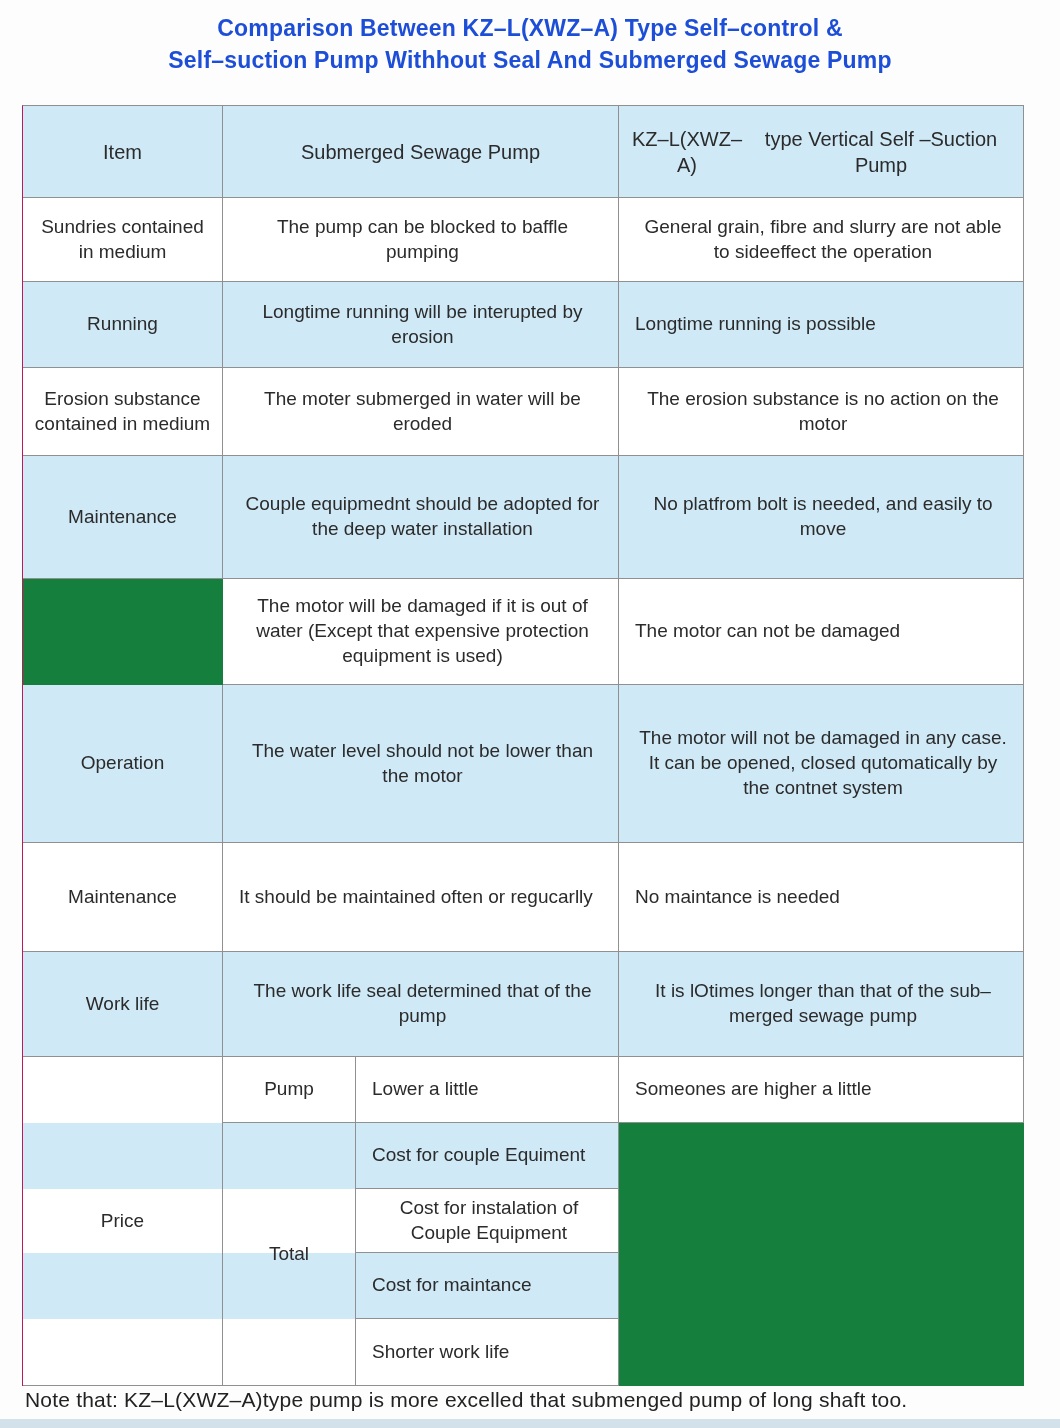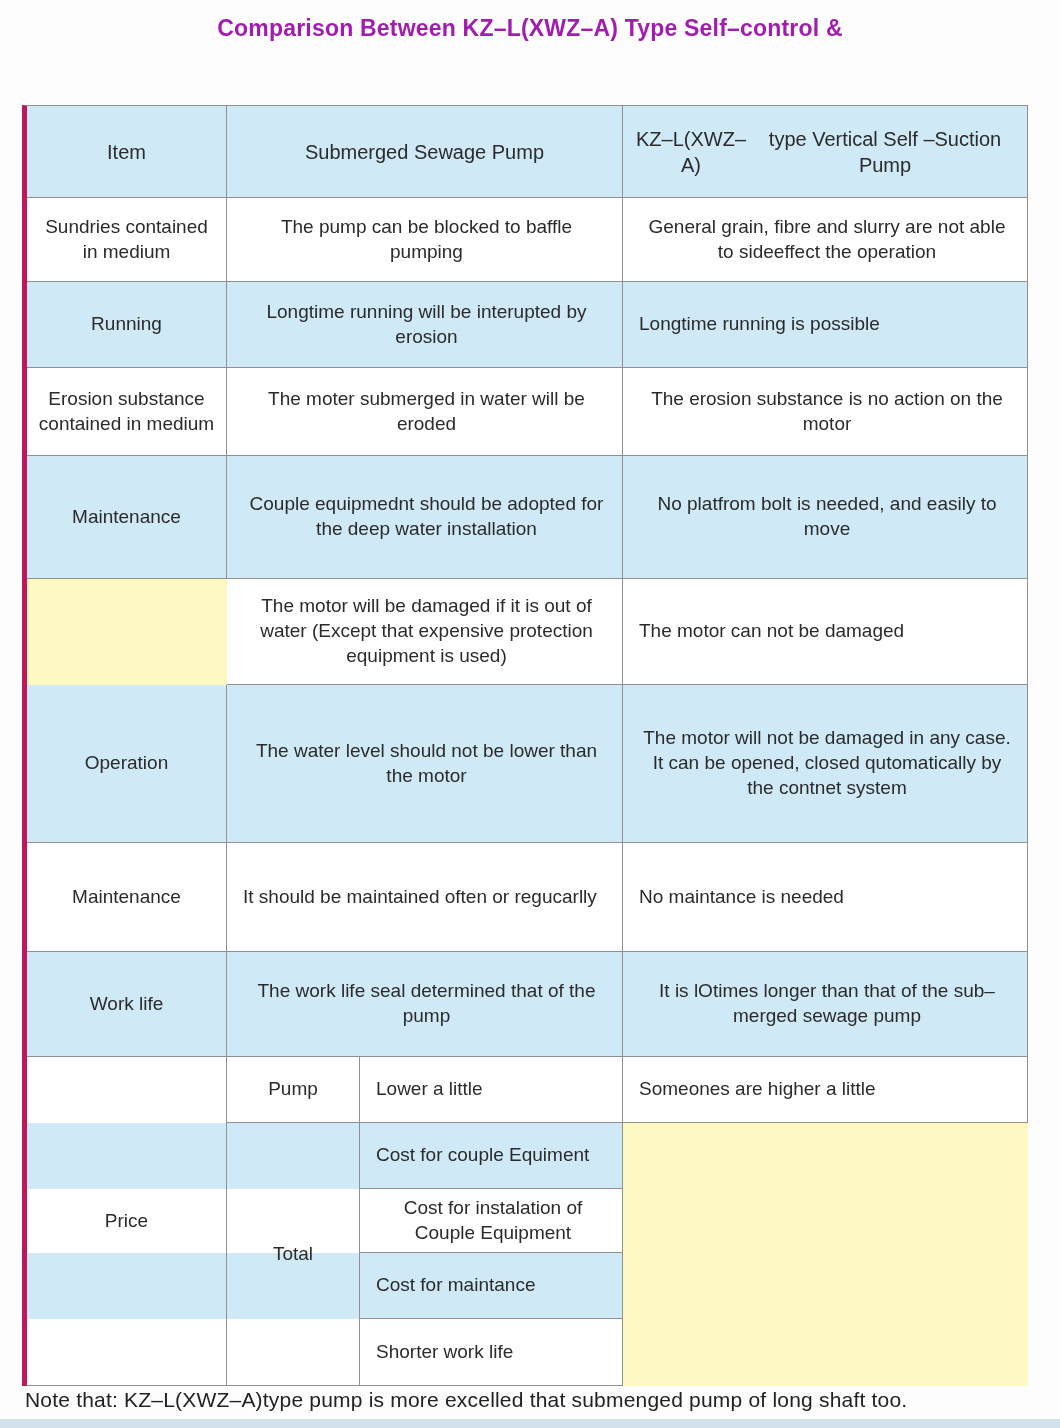--- a/index.html
+++ b/index.html
@@ -10,32 +10,32 @@
     color: #2b2b2b;
     position: relative;
     overflow: hidden;
   }
   .page { position: relative; width: 1060px; height: 1428px; background: #fdfdfd; }
 
   
   .doc-title {
     position: absolute; top: 12px; left: 0; width: 100%;
     text-align: center; font-weight: bold; font-size: 23px;
-    line-height: 32px; color: #a21caf; letter-spacing: 0.2px;
+    line-height: 32px; color: #1d4ed8; letter-spacing: 0.2px;
   }
 
   
   .comparison-table {
     position: absolute; left: 22px; top: 105px;
     display: grid;
     grid-template-columns: 200px 133px 263px 405px;
     grid-template-rows: 92px 84px 86px 88px 123px 106px 158px 109px 105px 66px 66px 64px 66px 67px;
     border-top: 1px solid #909090;
-    border-left: 5px solid #be185d;
-    background: #fef9c3;
+    border-left: 1px solid #be185d;
+    background: #15803d;
   }
   .cell {
     border-right: 1px solid #909090;
     border-bottom: 1px solid #909090;
     display: flex; align-items: center;
     font-size: 19px; line-height: 1.3;
     padding: 6px 12px 6px 16px;
   }
   .al-center { justify-content: center; text-align: center; padding-left: 8px; padding-right: 8px; }
   .al-left   { justify-content: flex-start; text-align: center; }
@@ -63,20 +63,21 @@
     width: 1060px; height: 9px; background: #d3e1ea;
   }
 </style>
 </head>
 <body>
 
 <div class="page">
 
   <div class="doc-title">
     <div>Comparison Between KZ–L(XWZ–A) Type Self–control &amp;</div>
+    <div>Self–suction Pump Withhout Seal And Submerged Sewage Pump</div>
   </div>
 
   <div class="comparison-table">
 
     <div class="cell c-head al-center bg-blue" style="grid-area:1/1/2/2">Item</div>
     <div class="cell c-head al-center bg-blue" style="grid-area:1/2/2/4">Submerged Sewage Pump</div>
     <div class="cell c-head al-center bg-blue kzl-head" style="grid-area:1/4/2/5">
       <div>KZ–L(XWZ–A)</div>
       <div>type Vertical Self –Suction Pump</div>
     </div>

